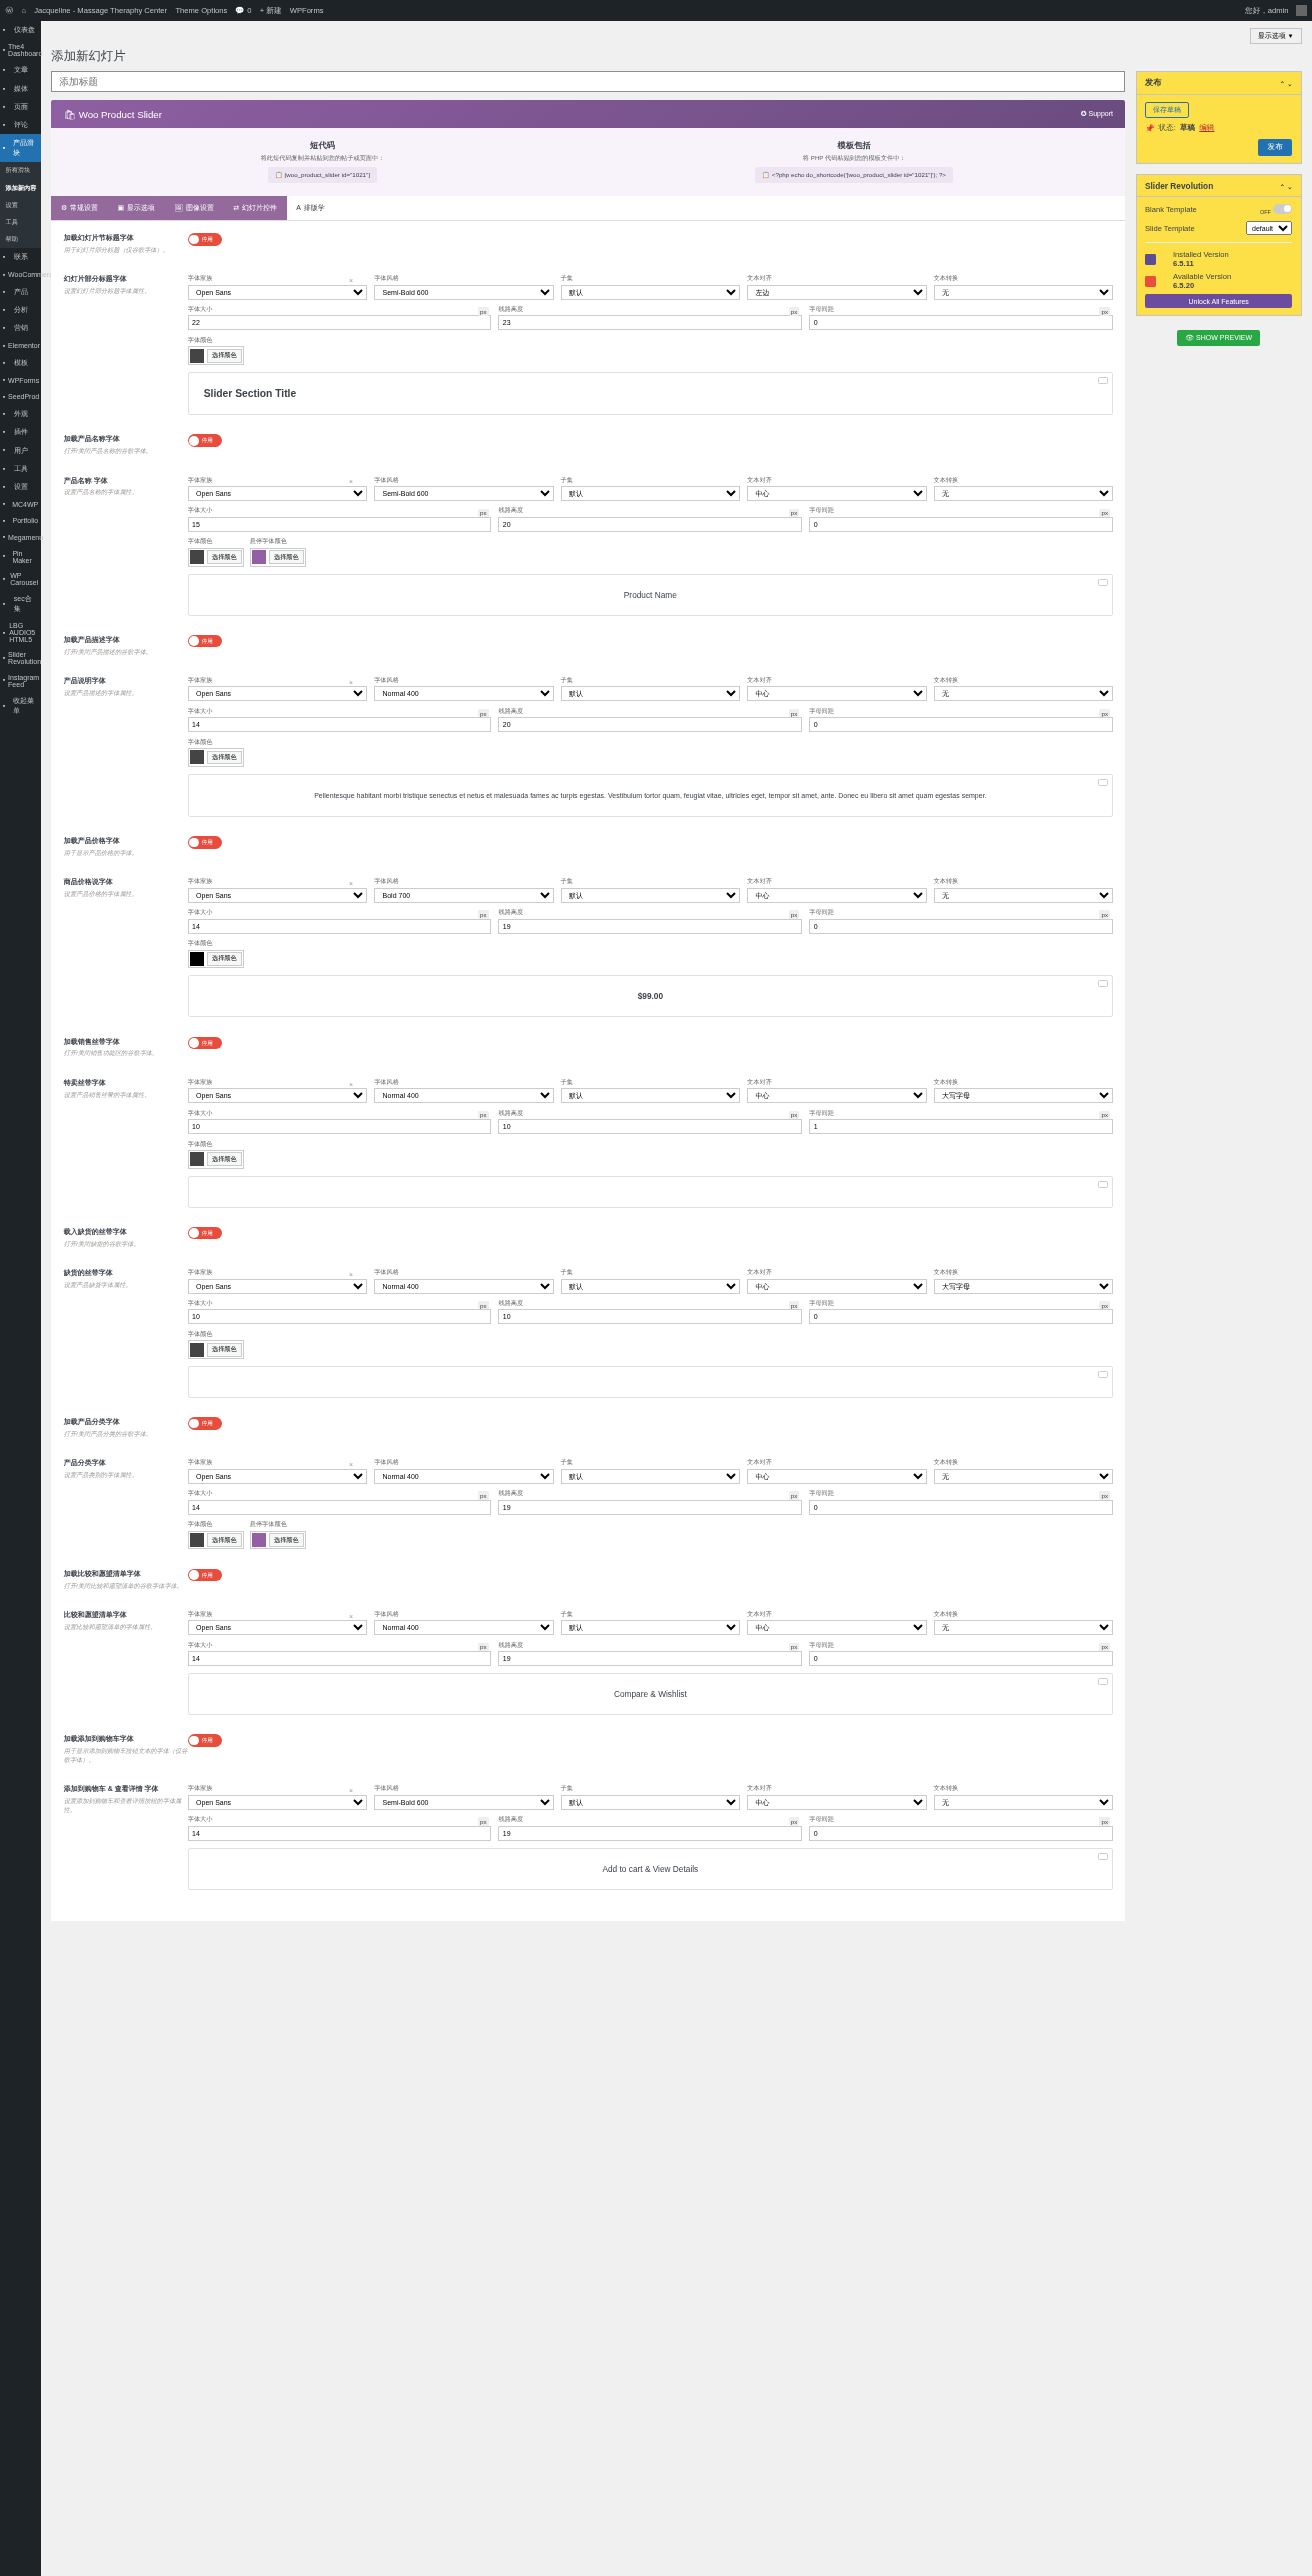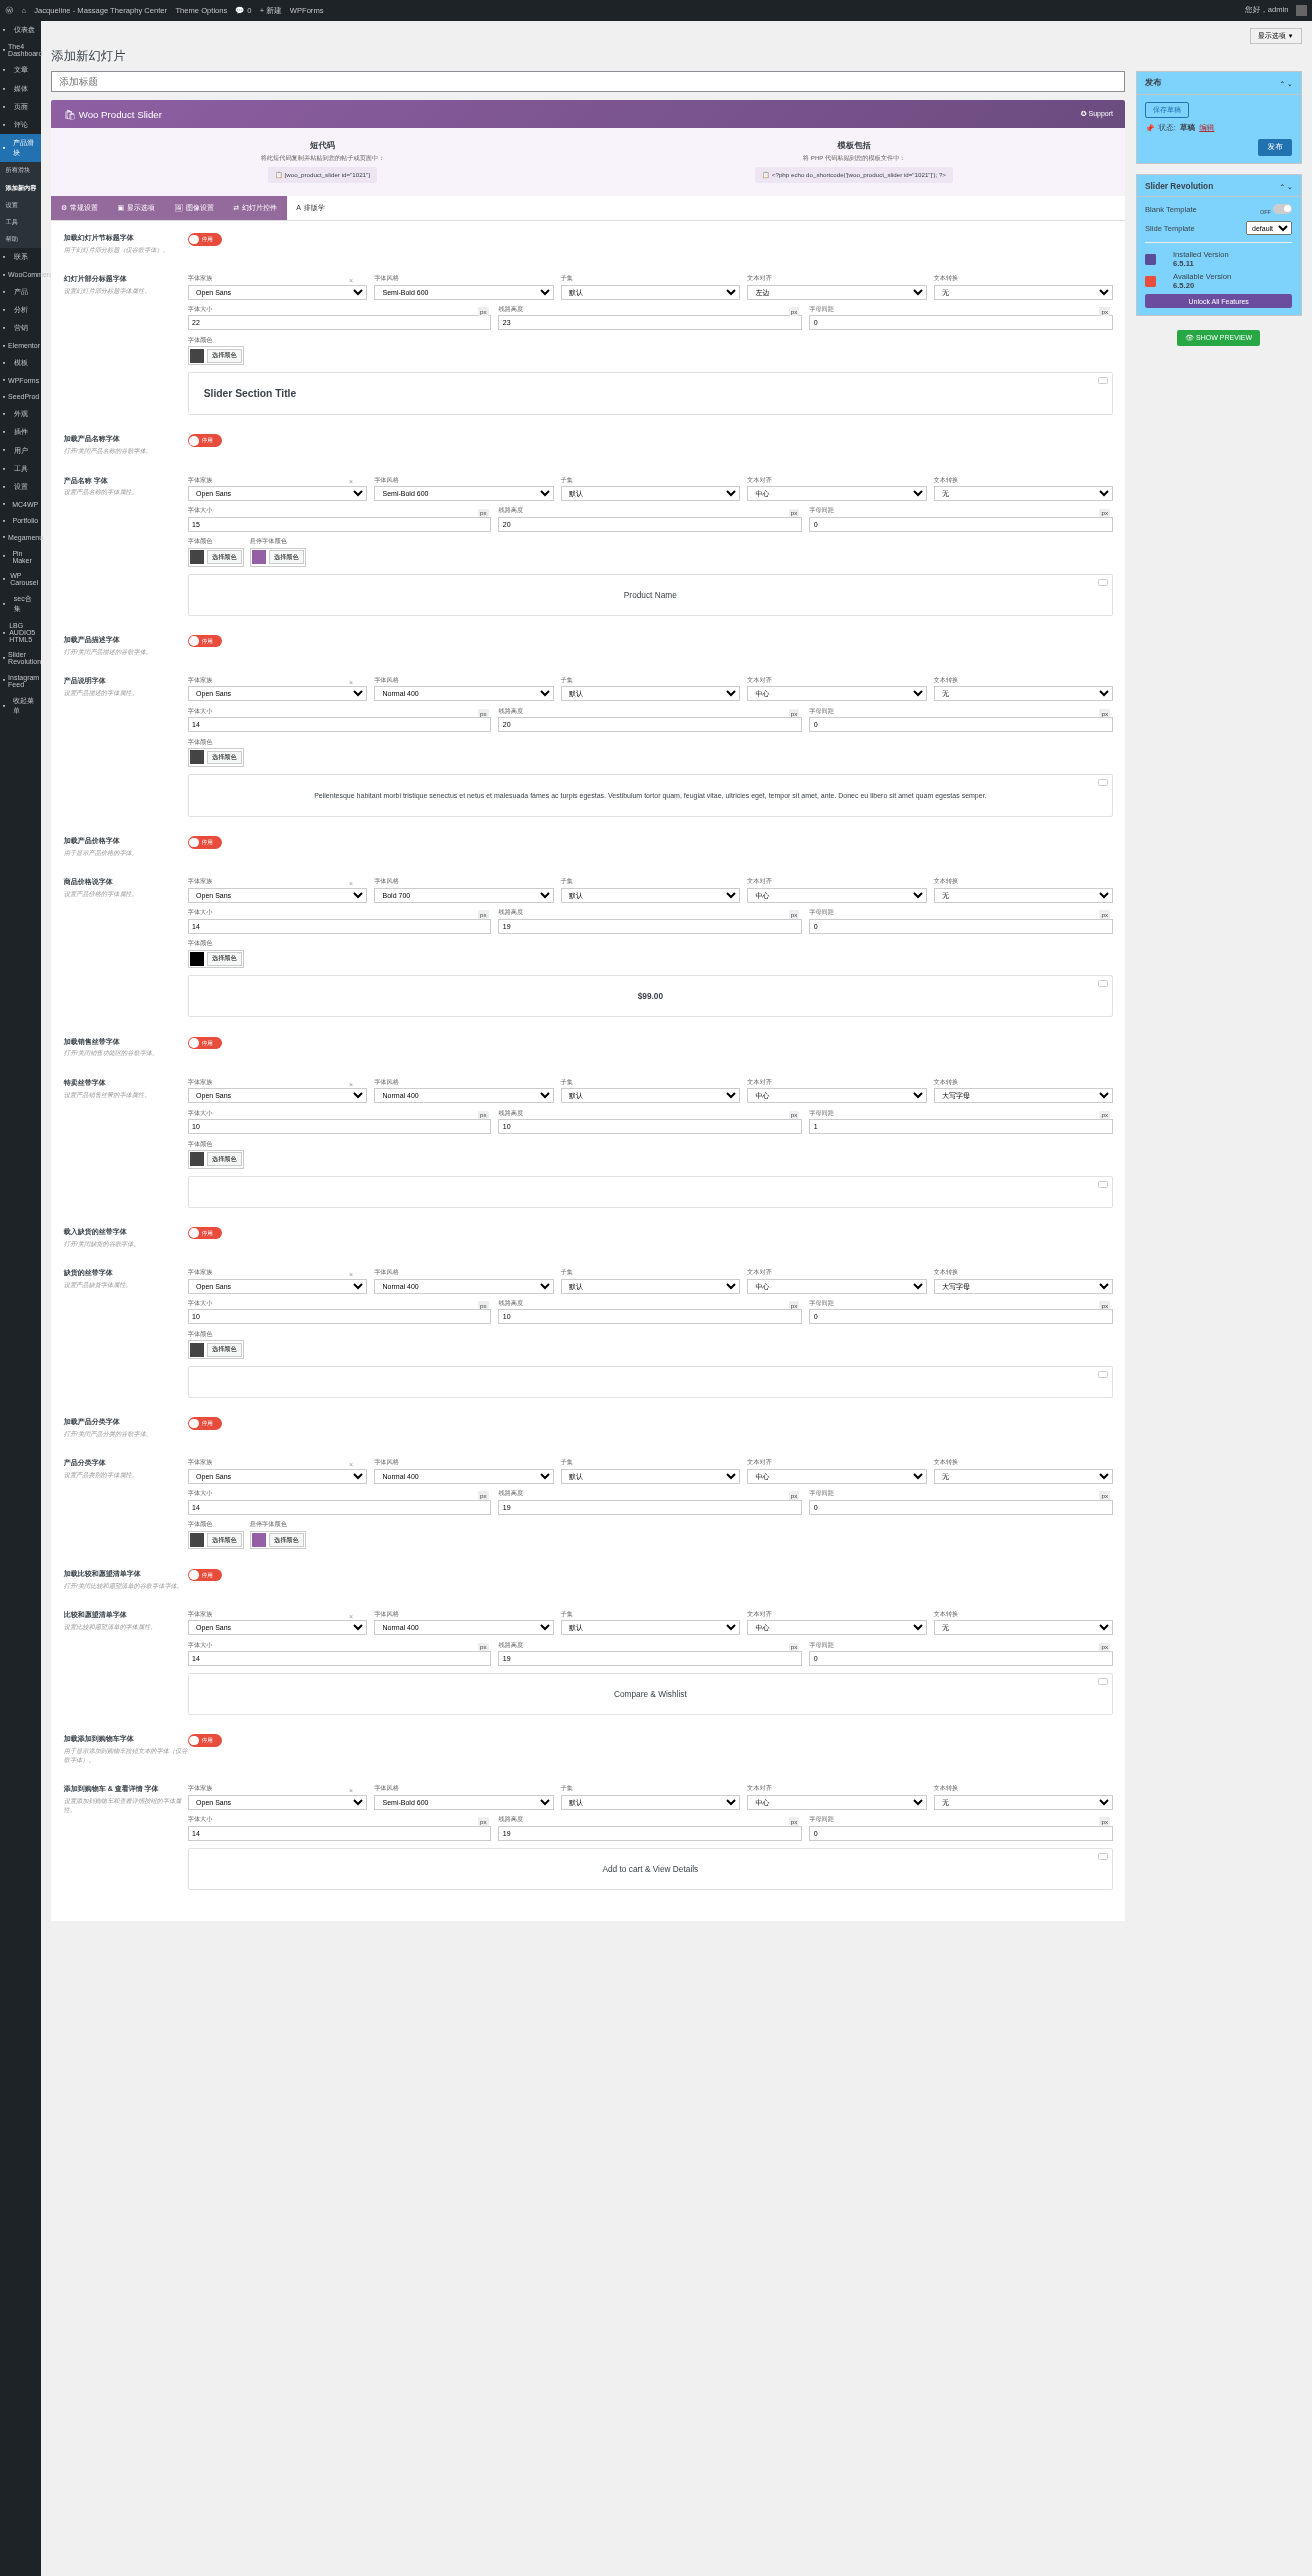--- a/index.html
+++ b/index.html
@@ -1,20 +1,20 @@
 <!DOCTYPE html>
 <html style="font-size:11px"><head>
 <meta charset="utf-8">
 <style>
 * { margin: 0; padding: 0; box-sizing: border-box; font-family: -apple-system, sans-serif; }
 body { background: #f0f0f1; font-size: 7.6px; color: #3c434a; }
 
 .topbar { background: #1d2327; color: #c3c4c7; height: 21px; display: flex; align-items: center; padding: 0 5.5px; font-size: 7.6px; }
 .topbar-left { display: flex; gap: 8.3px; align-items: center; }
-.topbar-right { margin-left: auto; display: flex; gap: 7px; }
+.topbar-right { margin-left: auto; display: flex; gap: 7px; align-items: center; }
 .topbar span { cursor: pointer; }
 .avatar { width: 11px; height: 11px; background: #666; display: inline-block; }
 
 .layout { display: flex; }
 .sidebar { width: 41px; background: #1d2327; color: #c3c4c7; min-height: 100vh; font-size: 7px; }
 .sidebar-item { padding: 4.1px 2.8px; display: flex; align-items: center; gap: 2.8px; cursor: pointer; }
 .sidebar-item.active { background: #2271b1; color: #fff; position: relative; }
 .sidebar-item.active::after { content: ''; position: absolute; right: -4.1px; top: 50%; transform: translateY(-50%); border: 4.1px solid transparent; border-left-color: #2271b1; }
 .sidebar-sub { background: #2c3338; }
 .sidebar-sub .sidebar-item { padding-left: 5.5px; font-size: 6.2px; }
@@ -70,21 +70,21 @@
 .swatch { width: 14px; height: 14px; }
 .swatch-btn { font-size: 6.2px; padding: 1.4px 4.1px; background: #f6f7f7; border: 0.7px solid #ccc; cursor: pointer; }
 
 .preview-box { border: 0.7px solid #e0e0e0; padding: 15px; text-align: center; font-size: 8.3px; position: relative; margin-top: 7px; border-radius: 2.1px; }
 .preview-toggle { position: absolute; top: 4.1px; right: 4.1px; width: 9.7px; height: 7px; border: 0.7px solid #ccc; border-radius: 1.4px; cursor: pointer; }
 .preview-title { font-size: 10.3px; font-weight: 600; text-align: left; }
 .preview-name { font-size: 8.3px; }
 .preview-desc { font-size: 7px; line-height: 1.6; padding: 0 14px; }
 .preview-price { font-weight: bold; }
 
-.meta-box { background: #7dd3fc; border: 0.7px solid #c3c4c7; margin-bottom: 10.3px; }
+.meta-box { background: #fde047; border: 0.7px solid #c3c4c7; margin-bottom: 10.3px; }
 .meta-box-head { padding: 5.5px 8.3px; border-bottom: 0.7px solid #c3c4c7; display: flex; align-items: center; justify-content: space-between; font-weight: 600; font-size: 8.3px; }
 .meta-box-body { padding: 7px 8.3px; font-size: 7.6px; }
 .meta-row { display: flex; align-items: center; gap: 4.1px; margin-bottom: 5.5px; }
 .btn-outline { border: 0.7px solid #2271b1; color: #2271b1; background: transparent; padding: 2.1px 7px; font-size: 7px; border-radius: 2.1px; cursor: pointer; }
 .btn-primary { background: #2271b1; color: #fff; border: none; padding: 3.4px 9.7px; font-size: 7.6px; border-radius: 2.1px; cursor: pointer; }
 .btn-purple { background: #6b4c9e; color: #fff; border: none; padding: 3.4px 7px; font-size: 7px; border-radius: 2.1px; cursor: pointer; width: 100%; }
 .btn-green { background: #28a745; color: #fff; border: none; padding: 4.1px 8.3px; font-size: 7px; border-radius: 2.1px; cursor: pointer; }
 .link-red { color: #b32d2e; cursor: pointer; text-decoration: underline; }
 .ver-row { display: flex; align-items: center; gap: 17px; margin-bottom: 4.1px; }
 .ver-icon { width: 11px; height: 11px; border-radius: 1.4px; }

